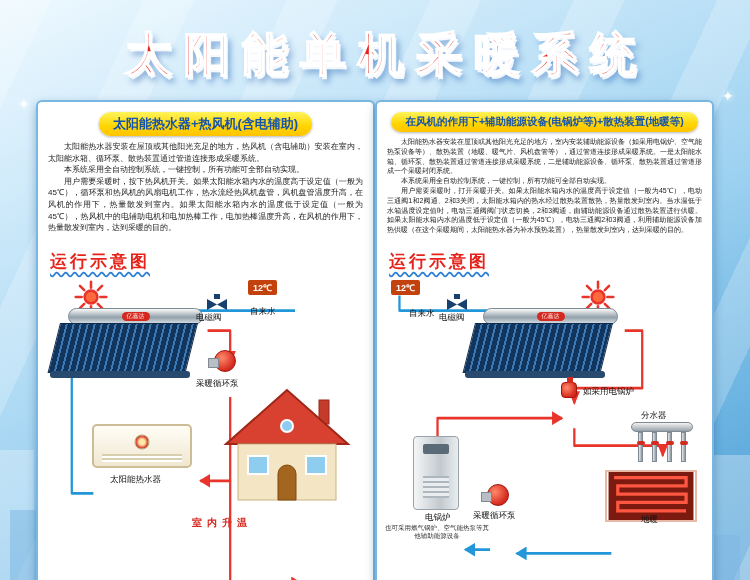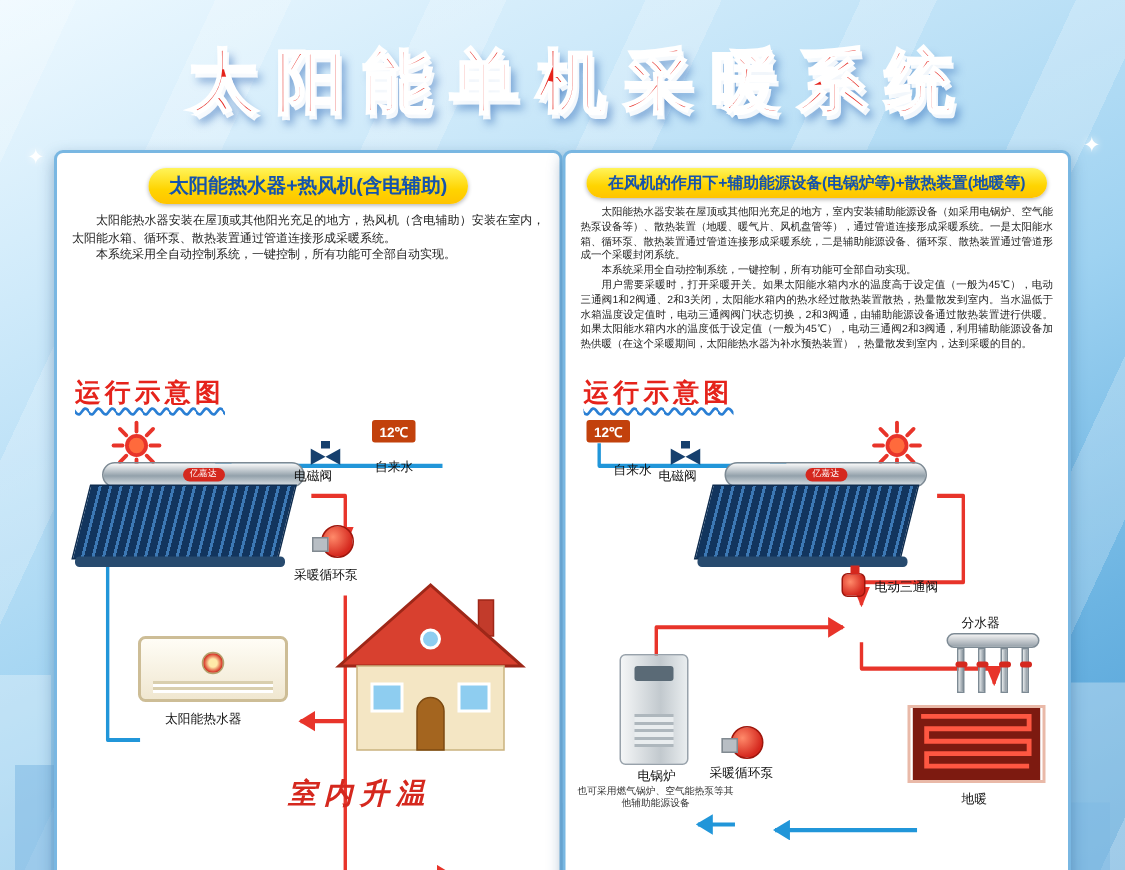--- a/index.html
+++ b/index.html
@@ -72,22 +72,22 @@
   .manifold .mpipes i:before{content:"";position:absolute;left:-2px;top:8px;width:8px;height:4px;
     background:#d5281e;border-radius:2px}
   
   .boiler{width:46px;height:74px;border-radius:4px;border:1px solid #98a2ab;
     background:linear-gradient(90deg,#f4f6f7,#c2c9ce 60%,#e9edef)}
   .boiler .screen{width:26px;height:10px;margin:7px auto 0;background:#5a6a76;border-radius:2px}
   .boiler .vent{width:26px;height:22px;margin:22px auto 0;
     background:repeating-linear-gradient(180deg,#aeb7bd 0 2px,#e9edef 2px 5px)}
   .floorheat{border:2px solid #e9b9a8}
   .note{position:absolute;z-index:2;font-size:6.5px;line-height:1.3;color:#333;text-align:center;width:104px}
-  .indoor-text{position:absolute;z-index:2;color:#d5281e;font-weight:bold;font-style:italic;
-    font-size:19px;letter-spacing:5px;font-family:"Liberation Serif",serif}
+  .indoor-text{position:absolute;z-index:2;color:#d5281e;font-weight:bold;
+    font-size:10px;letter-spacing:5px;font-family:"Liberation Serif",serif}
 </style>
 </head>
 <body>
 
 <div class="poster">
   <div class="rays"></div>
 
   <svg class="skyline" viewBox="0 0 750 170" preserveAspectRatio="none">
     <g fill="#ffffff" opacity="0.30">
       <rect x="0" y="40" width="34" height="130"></rect>
@@ -113,20 +113,21 @@
 
   <h1 class="title">太阳能单机采暖系统</h1>
 
   <div class="panels">
 
     <section class="panel panel-left">
       <div class="pill l">太阳能热水器+热风机(含电辅助)</div>
       <div class="body-text">
         <p>太阳能热水器安装在屋顶或其他阳光充足的地方，热风机（含电辅助）安装在室内，太阳能水箱、循环泵、散热装置通过管道连接形成采暖系统。</p>
         <p>本系统采用全自动控制系统，一键控制，所有功能可全部自动实现。</p>
+        <p>用户需要采暖时，按下热风机开关。如果太阳能水箱内水的温度高于设定值（一般为45℃），循环泵和热风机的风扇电机工作，热水流经热风机盘管，风机盘管温度升高，在风机的作用下，热量散发到室内。如果太阳能水箱内水的温度低于设定值（一般为45℃），热风机中的电辅助电机和电加热棒工作，电加热棒温度升高，在风机的作用下，热量散发到室内，达到采暖的目的。</p>
       </div>
       <div class="diagram-title">运行示意图</div>
 
       <div class="diagram">
         <svg class="pipes" viewBox="0 0 314 278" preserveAspectRatio="none">
           <defs>
             <marker id="arLr" viewBox="0 0 8 8" refX="7" refY="4" markerWidth="5" markerHeight="5" orient="auto">
               <path d="M0,0L8,4L0,8z" fill="#e8342a"></path>
               </marker>
             <marker id="arLb" viewBox="0 0 8 8" refX="7" refY="4" markerWidth="5" markerHeight="5" orient="auto">
@@ -264,21 +265,21 @@
 
         <div class="comp collector" style="left:88px;top:30px">
           <div class="tank">
             <span class="tank-logo">亿嘉达</span>
           </div>
           <div class="tubes"></div>
           <div class="rail"></div>
         </div>
 
         <div class="comp tvalve" style="left:178px;top:104px"></div>
-        <span class="lbl" style="left:200px;top:108px">电动三通阀</span>
+        <span class="lbl" style="left:200px;top:108px">如采用电锅炉</span>
 
         <span class="lbl" style="left:258px;top:132px">分水器</span>
         <div class="comp manifold" style="left:248px;top:144px">
           <div class="bar"></div>
           <div class="mpipes">
               <i></i>
               <i></i>
               <i></i>
               <i></i>
             </div>
@@ -293,18 +294,18 @@
 
         <div class="comp pump" style="left:104px;top:206px"></div>
         <span class="lbl" style="left:90px;top:232px">采暖循环泵</span>
 
         <div class="comp floorheat" style="left:222px;top:192px;width:92px;height:52px">
           <svg viewBox="0 0 92 52" width="100%" height="100%">
             <rect width="92" height="52" fill="#7d1a10"></rect>
             <path d="M6,6 H84 V15 H10 V24 H84 V33 H10 V42 H84" fill="none" stroke="#ff5742" stroke-width="3.5"></path>
           </svg>
         </div>
-        <span class="lbl" style="left:258px;top:249px">地暖</span>
+        <span class="lbl" style="left:258px;top:236px">地暖</span>
       </div>
     </section>
 
   </div>
 </div>
 
 </body></html>

